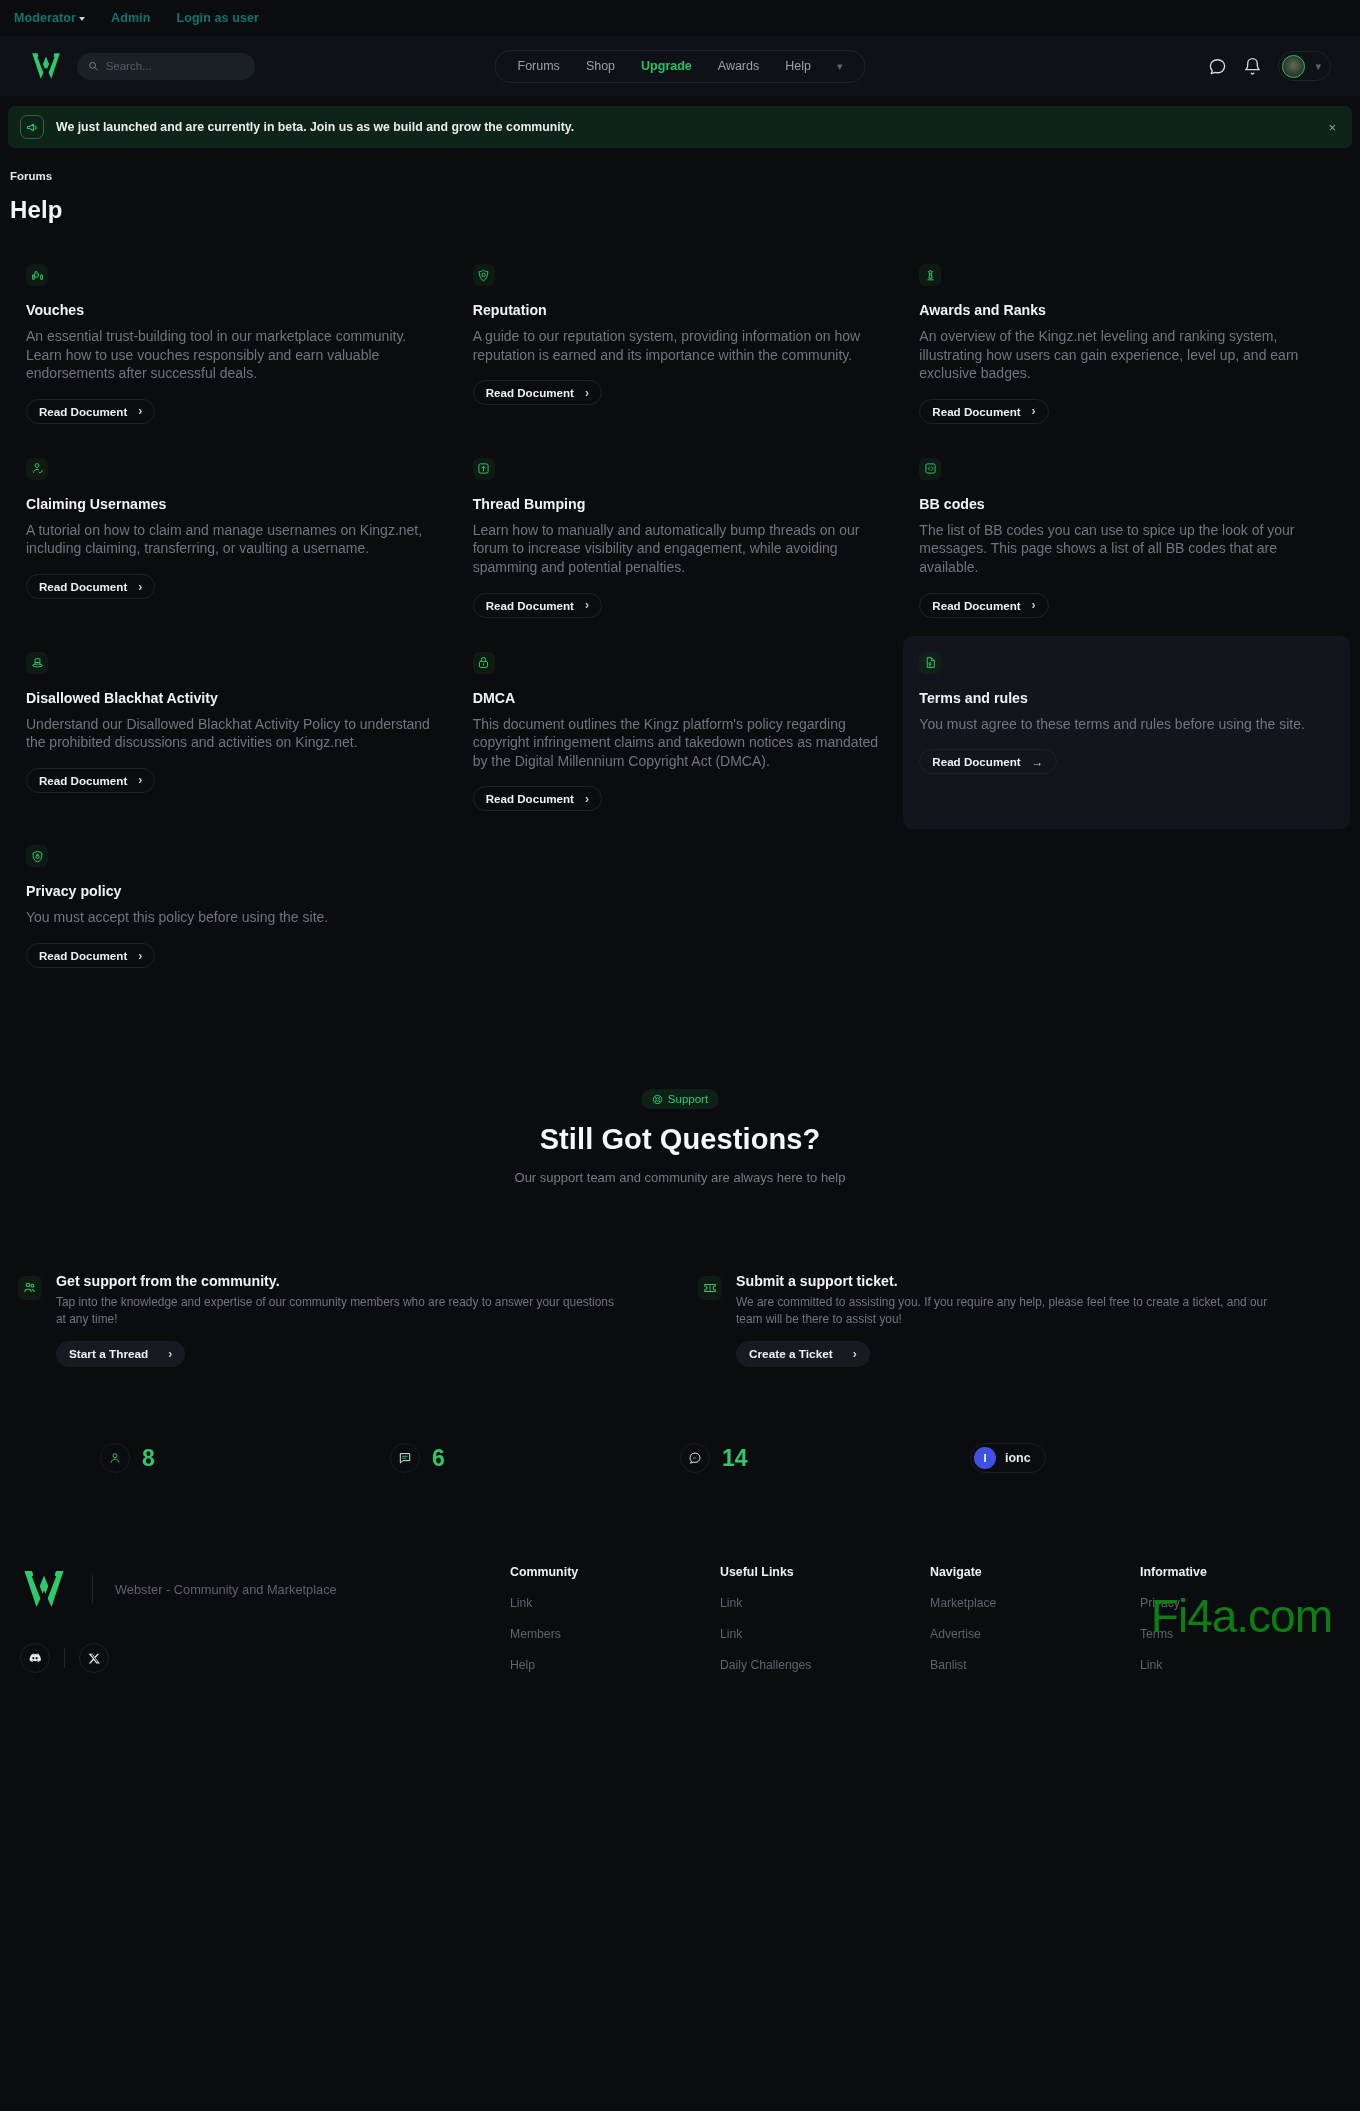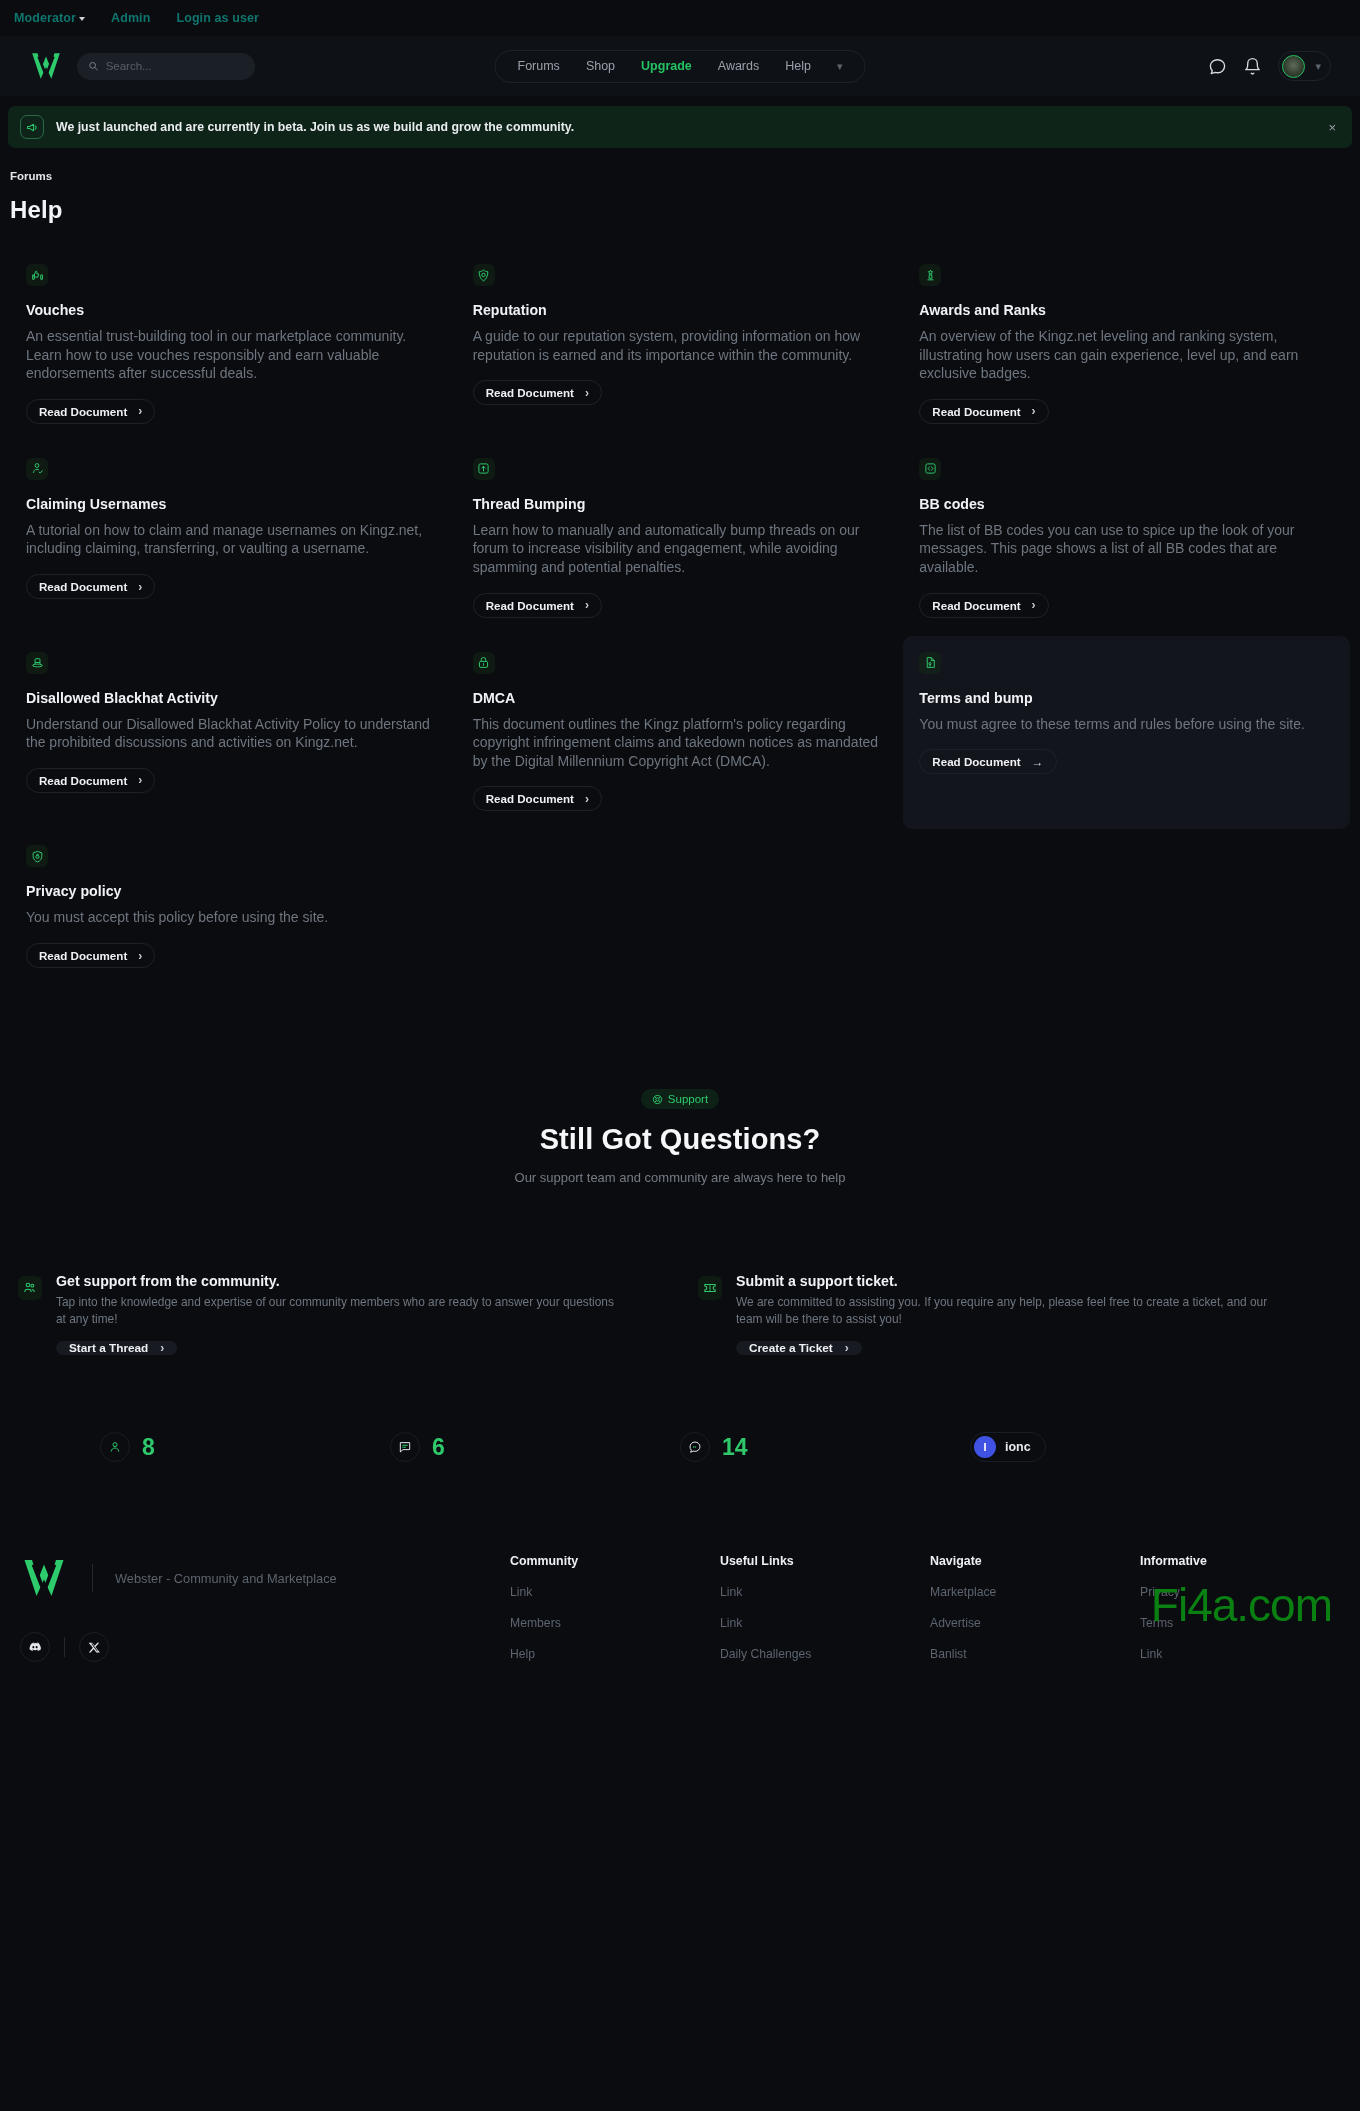--- a/index.html
+++ b/index.html
@@ -259,25 +259,25 @@
     color: #6f767f;
     font-size: 11.9px;
     line-height: 1.38;
     margin-top: 5px;
     max-width: 560px;
   }
   .sup-btn {
     margin-top: 14px;
     display: inline-flex;
     align-items: center;
-    gap: 12px;
+    gap: 20px;
     background: #171b21;
     border: 0;
     border-radius: 16px;
-    height: 14px;
+    height: 26px;
     padding: 0 13px;
     color: #eef0f3;
     font-size: 11.8px;
     font-weight: 700;
     cursor: pointer;
     font-family: "Liberation Sans", sans-serif;
   }
   .sup-btn .arr { color: #c9ced5; font-size: 12px; line-height: 1; }
 
   
@@ -560,21 +560,21 @@
 
     <div class="card highlight">
       <span class="card-icon">
         <svg width="13" height="13" viewBox="0 0 24 24" fill="none" stroke="#2ecb6d" stroke-width="1.8" stroke-linejoin="round">
           <path d="M6 3h7.5L19 8.5V21H6z"></path>
             <path d="M13.5 3v5.5H19"></path>
           <circle cx="11" cy="14" r="2"></circle>
             <path d="M11 16v3" stroke-linecap="round"></path>
         </svg>
       </span>
-      <div class="card-title">Terms and bump</div>
+      <div class="card-title">Terms and rules</div>
       <div class="card-desc">You must agree to these terms and rules before using the site.</div>
       <button class="read-btn">
         <span>Read Document</span>
         <span class="arr">→</span>
       </button>
     </div>
 
     <div class="card">
       <span class="card-icon">
         <svg width="13" height="13" viewBox="0 0 24 24" fill="none" stroke="#2ecb6d" stroke-width="1.8" stroke-linejoin="round">

